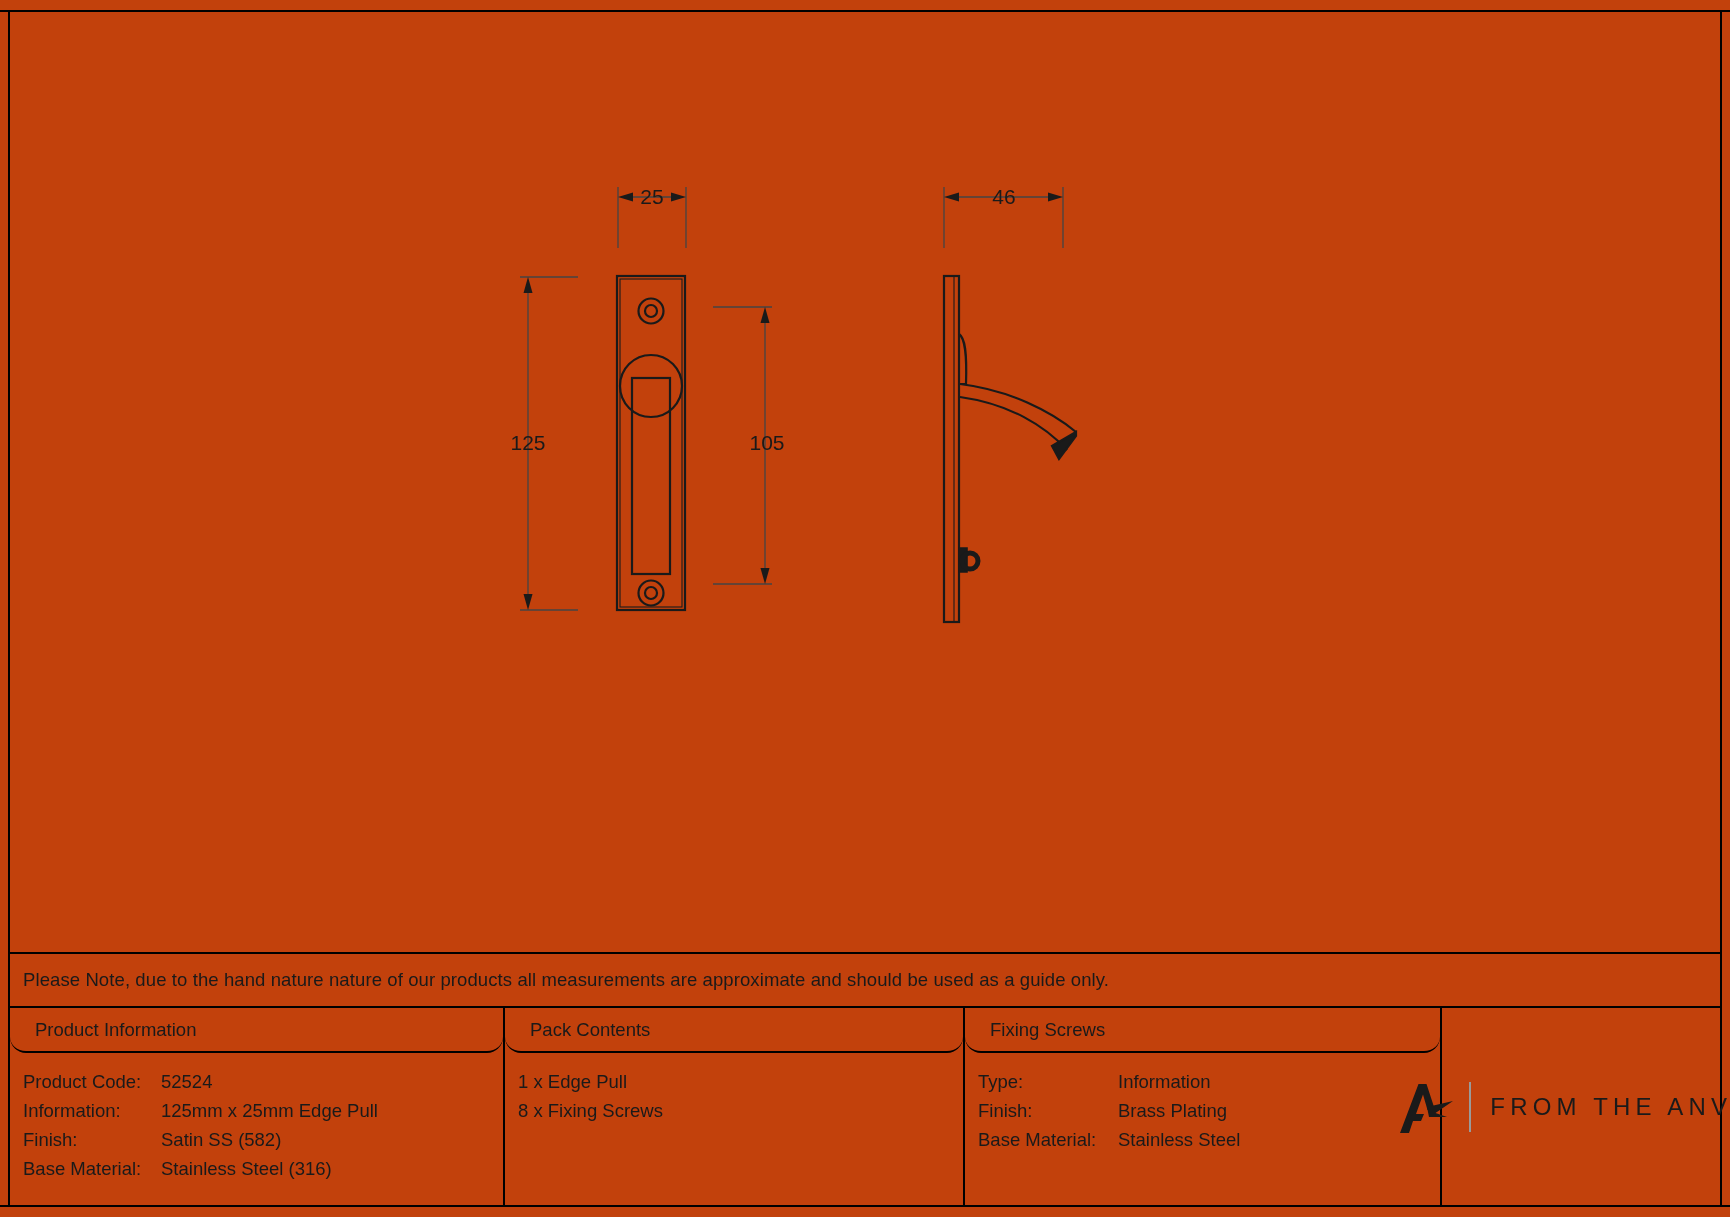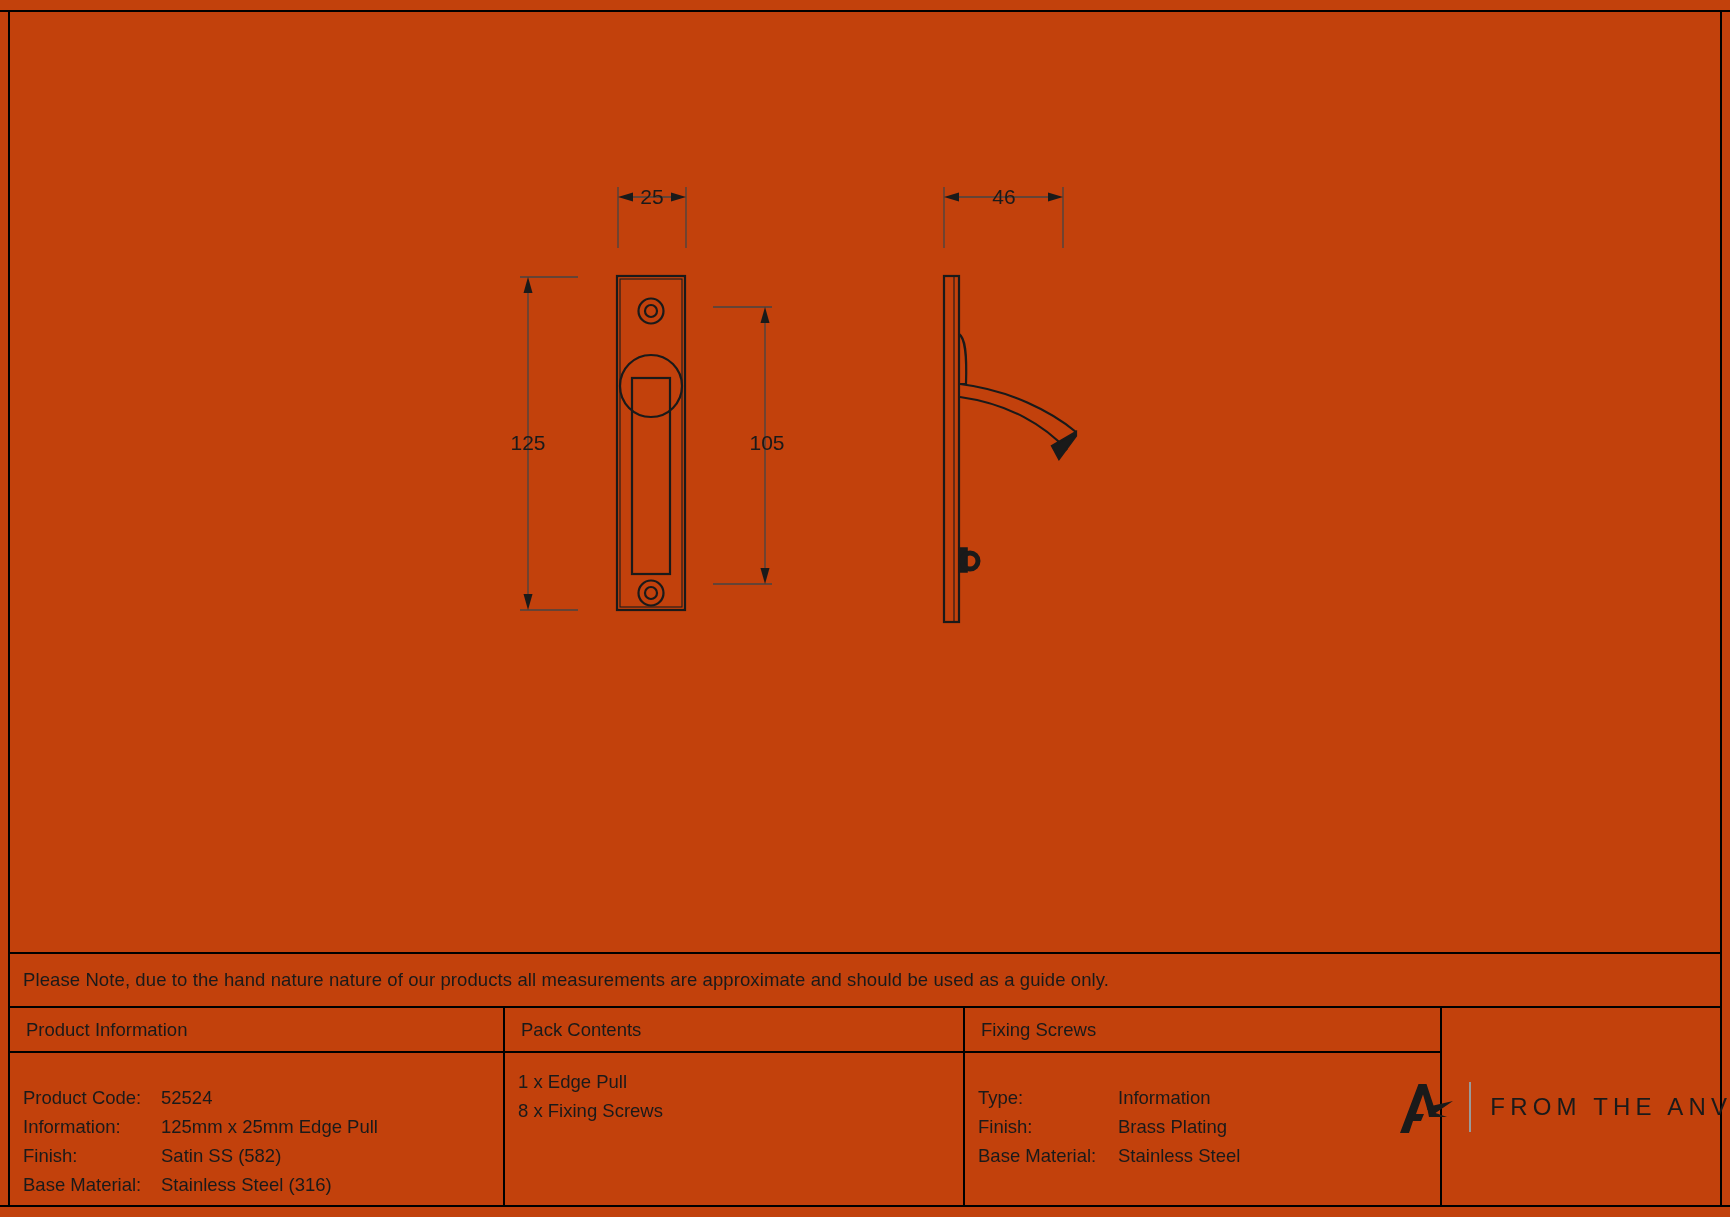--- a/index.html
+++ b/index.html
@@ -82,40 +82,41 @@
   .col-product  { width: 495px; border-right: 2px solid #000; }
   .col-pack     { width: 460px; border-right: 2px solid #000; }
   .col-fixing   { width: 477px; border-right: 2px solid #000; }
   .col-logo     { flex: 1; }
 
   .col-header {
     height: 45px;
     border-bottom: 2px solid #000;
     display: flex;
     align-items: center;
-    padding-left: 16px;
+    padding-left: 25px;
     box-sizing: border-box;
     font-size: 18.5px;
     color: #1a1a1a;
+    border-radius: 16px;
   }
   .col-body {
     padding: 18px 0 0 13px;
     box-sizing: border-box;
   }
 
   .kv-list { display: block; }
   .kv-row {
     display: flex;
     align-items: baseline;
     height: 29px;
     font-size: 18.5px;
     color: #1a1a1a;
     white-space: nowrap;
   }
-  .kv-key { width: 138px; flex: 0 0 138px; margin-top: 16px; }
+  .kv-key { width: 138px; flex: 0 0 138px; }
   .kv-val { flex: 1 1 auto; }
 
   .kv-row-fix .kv-key { width: 140px; flex: 0 0 140px; }
 
   .plain-line {
     height: 29px;
     font-size: 18.5px;
     color: #1a1a1a;
     white-space: nowrap;
   }

